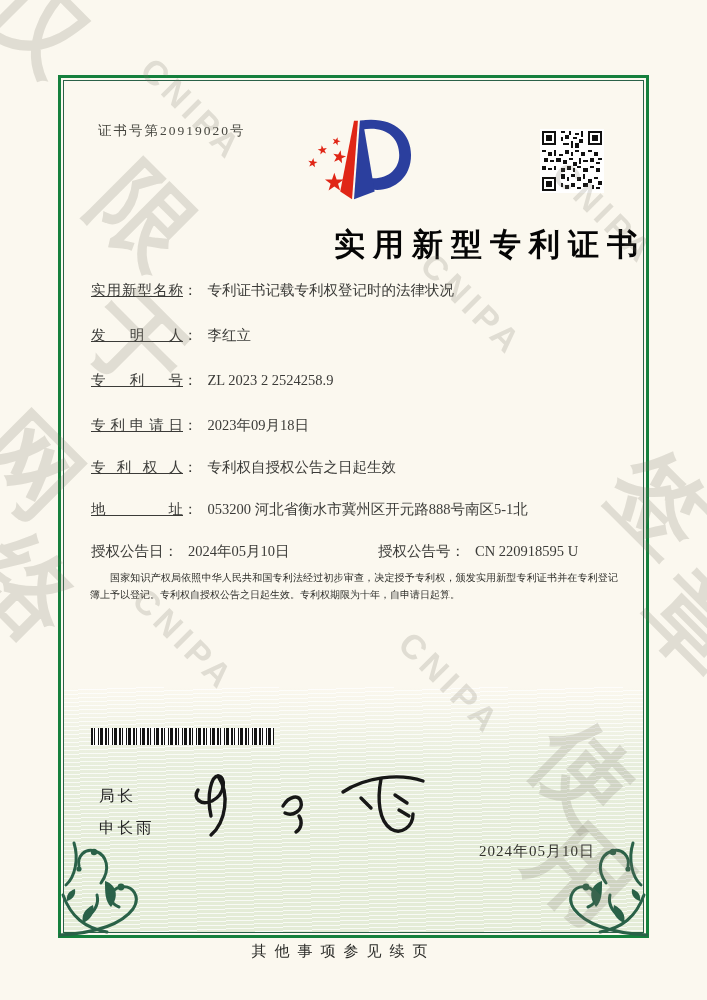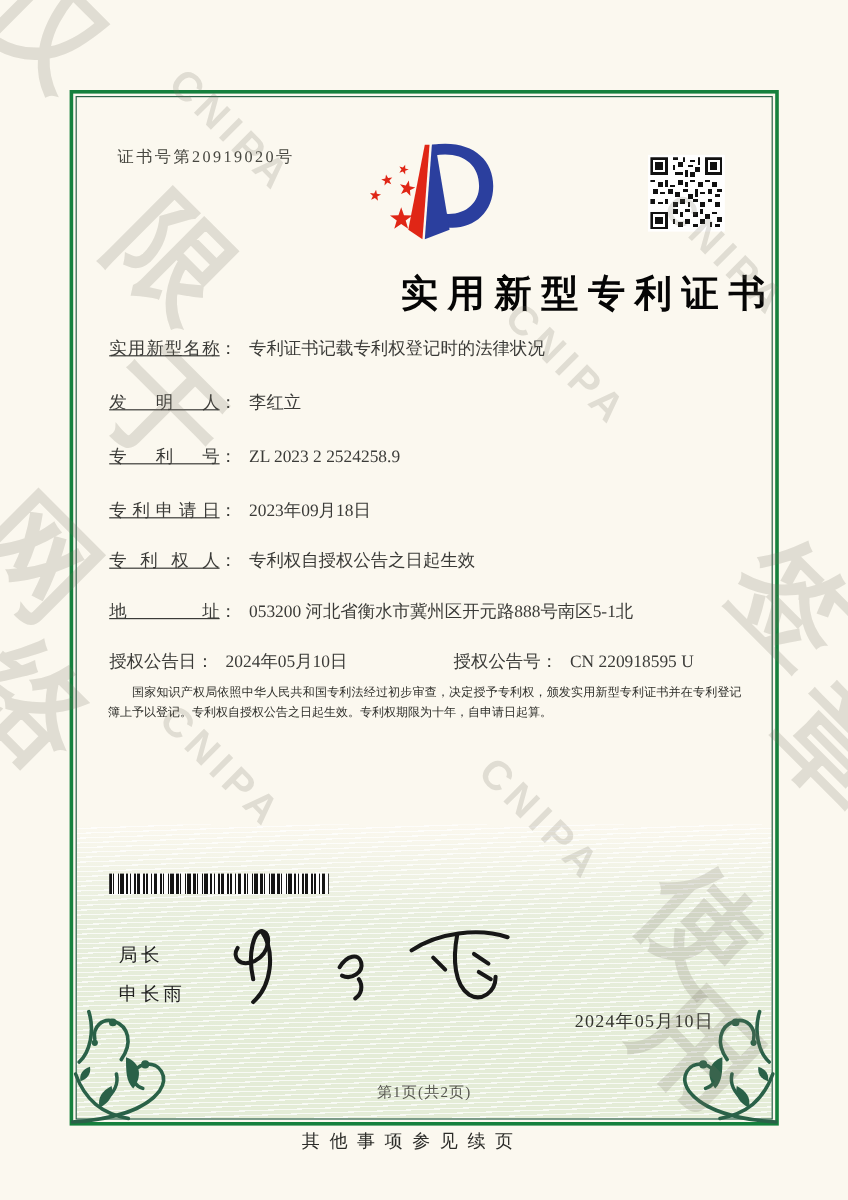--- a/index.html
+++ b/index.html
@@ -302,17 +302,16 @@
         <path d="M118,52 C122,58 120,65 115,68"></path>
         <path d="M162,28 C184,13 218,9 242,17"></path>
         <path d="M200,15 C196,36 198,57 210,65 C220,71 232,63 232,50"></path>
         <path d="M180,34 L190,44"></path>
         <path d="M214,31 L226,39"></path>
         <path d="M218,46 L228,52"></path>
       </g>
     </svg>
 
     <div class="issue-date">2024年05月10日</div>
-    <div class="pagenum">第1页(共2页)</div>
   </div>
 
   <div class="continuation">其他事项参见续页</div>
 </div>
 
 </body></html>

